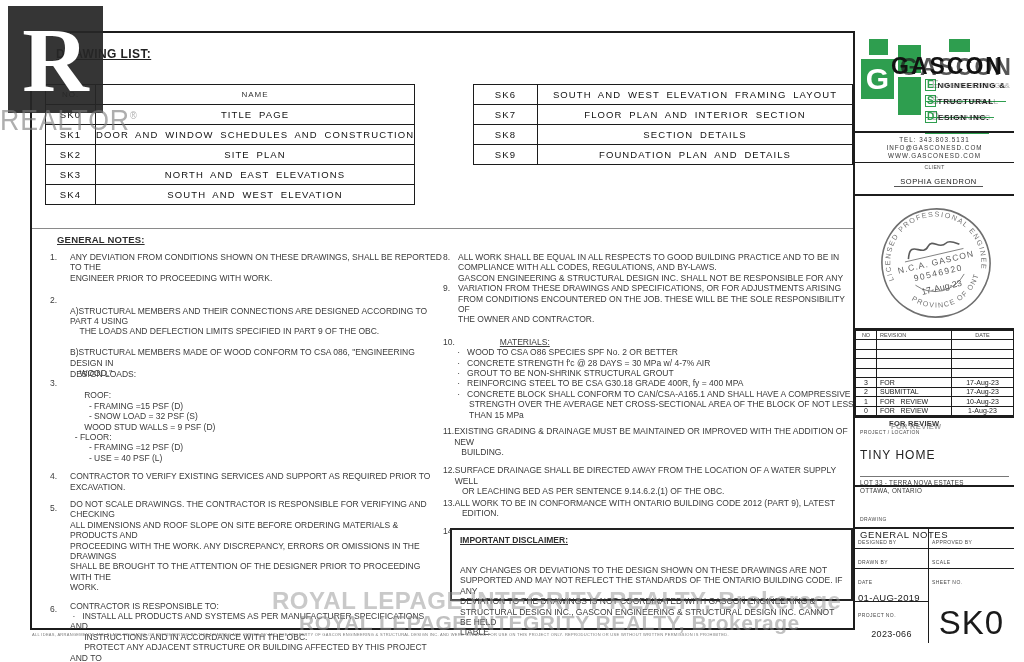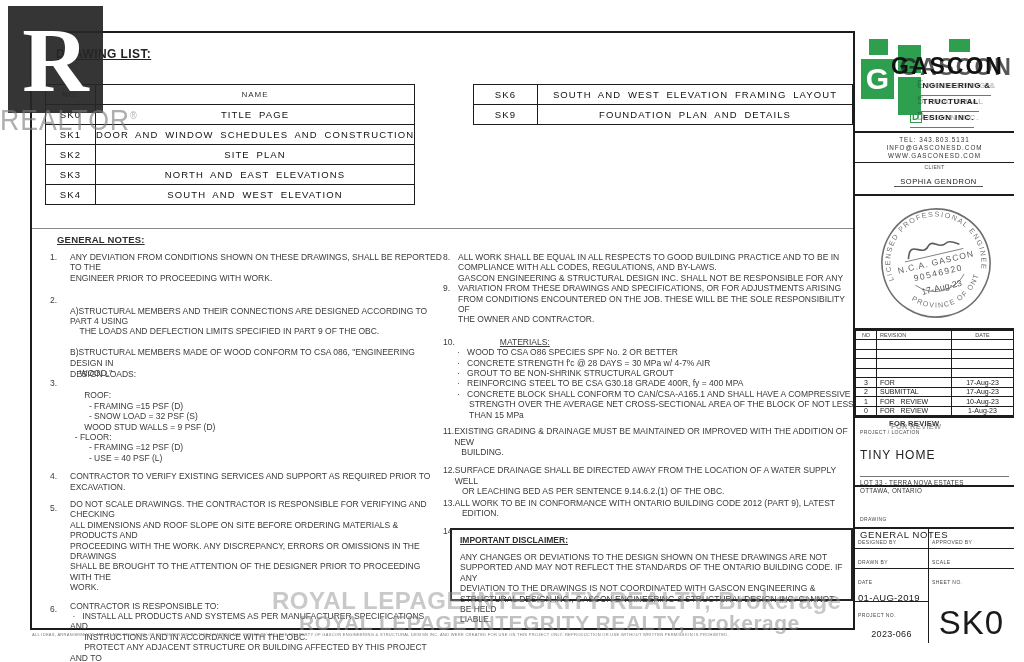--- a/index.html
+++ b/index.html
@@ -38,40 +38,40 @@
   .note-num { min-width:20px; flex:none; }
   .nr .note-num { min-width:15px; }
   .nr.flush .note-num { min-width:0; }
   .note-text { white-space:pre-wrap; flex:1; }
   .uhead { text-decoration:underline;padding-left:45px; }
 
   
   .disclaimer { position:absolute; left:450px; top:528px; width:403px; height:73px;
     border:2px solid #222; background:#fff; padding:5px 8px; }
   .disclaimer .ttl { font-size:8.5px; font-weight:700; color:#2e2e2e;
-    text-decoration:underline; margin-bottom:7px; }
+    text-decoration:underline; margin-bottom:20px; }
   .disclaimer .bdy { font-size:8.5px; line-height:10.4px; color:#3a3a3a; white-space:pre-wrap; }
 
   
   .tblock { position:absolute; left:853px; top:31px; width:161px; height:599px;
     border-left:2px solid #1c1c1c; background:#fff; display:flex; flex-direction:column; }
   .tb-sec { border-bottom:2px solid #1c1c1c; position:relative; flex:none; }
   .lbl { font-size:5px; color:#4a4a4a; letter-spacing:.4px; }
 
   
   #sec-logo { height:102px; }
   .logo-wrap { position:absolute; left:6px; top:8px; width:148px; height:86px; }
   .gtile { position:absolute; background:#2e9e4f; }
   .gtile.gbig { display:flex; align-items:center; justify-content:center;
     color:#fff; font-size:30px; font-weight:700; }
   .logo-name { position:absolute; left:30px; top:14px; font-size:23px; font-weight:700;
     letter-spacing:2px; color:#111; text-shadow:9px 1px 0 rgba(30,30,30,.75); }
-  .logo-line { position:absolute; left:49px; font-size:8px; font-weight:700;
+  .logo-line { position:absolute; left:64px; font-size:8px; font-weight:700;
     letter-spacing:.8px; color:#222; border-bottom:1.5px solid #2e9e4f;
-    padding-bottom:4px; white-space:nowrap; text-shadow:5px 0 0 rgba(40,40,40,.3); }
+    padding-bottom:10px; white-space:nowrap; text-shadow:5px 0 0 rgba(40,40,40,.3); }
   .logo-line .cap { display:inline-block; border:1px solid #2e9e4f; color:#2e9e4f;
     font-size:10px; line-height:10px; padding:0 1px; margin-right:1px; }
 
   
   #sec-contact { height:30px; text-align:center; padding-top:3px; }
   #sec-contact .c-line { font-size:6.3px; letter-spacing:1px; color:#333; line-height:8px; }
   #sec-client { height:33px; text-align:center; }
   #sec-client .lbl { display:block; margin-top:1px; }
   #sec-client .c-name { display:inline-block; font-size:7.5px; letter-spacing:.6px;
     color:#222; border-bottom:1px solid #555; padding:1px 6px 0;margin-left:8px; }
@@ -169,20 +169,28 @@
           <td>SOUTH AND WEST ELEVATION</td>
         </tr>
     </tbody>
   </table>
 
   <table id="dl-right" class="cadtbl">
     <tbody>
       <tr>
           <td>SK6</td>
           <td>SOUTH AND WEST ELEVATION FRAMING LAYOUT</td>
+        </tr>
+      <tr>
+          <td>SK7</td>
+          <td>FLOOR PLAN AND INTERIOR SECTION</td>
+        </tr>
+      <tr>
+          <td>SK8</td>
+          <td>SECTION DETAILS</td>
         </tr>
       <tr>
           <td>SK9</td>
           <td>FOUNDATION PLAN AND DETAILS</td>
         </tr>
     </tbody>
   </table>
 
   <div class="gn-title">GENERAL NOTES:</div>
 

